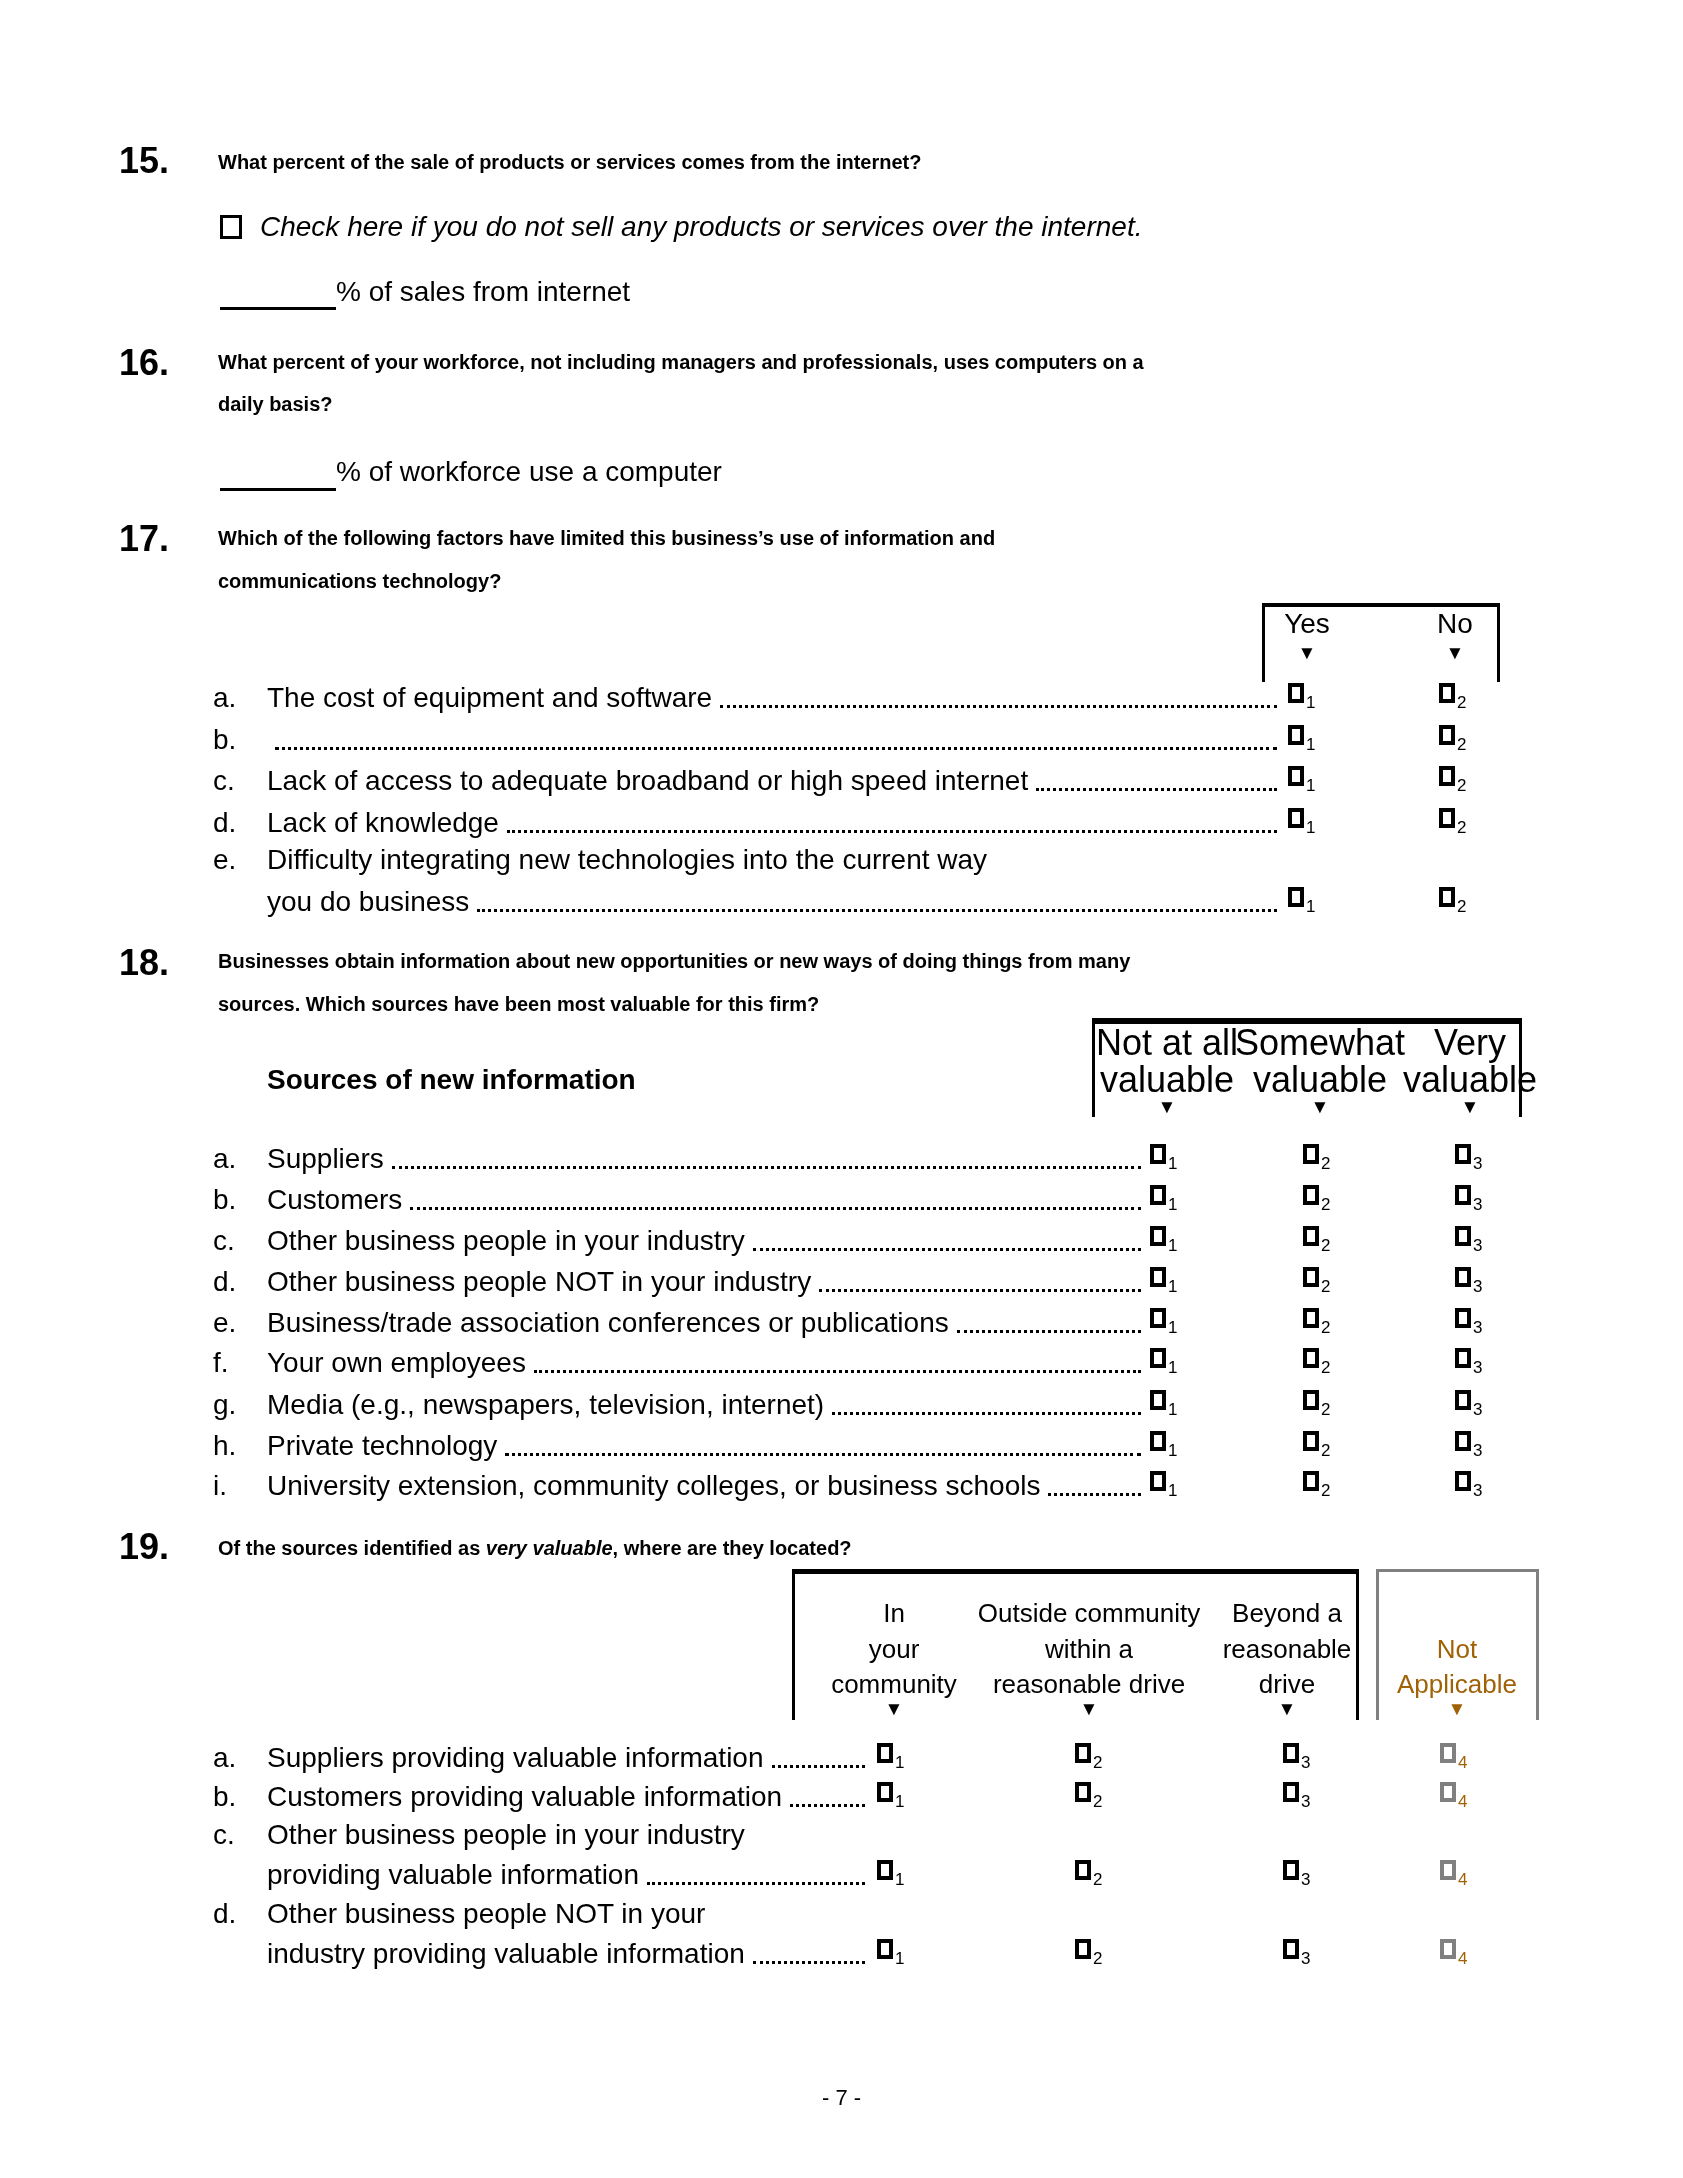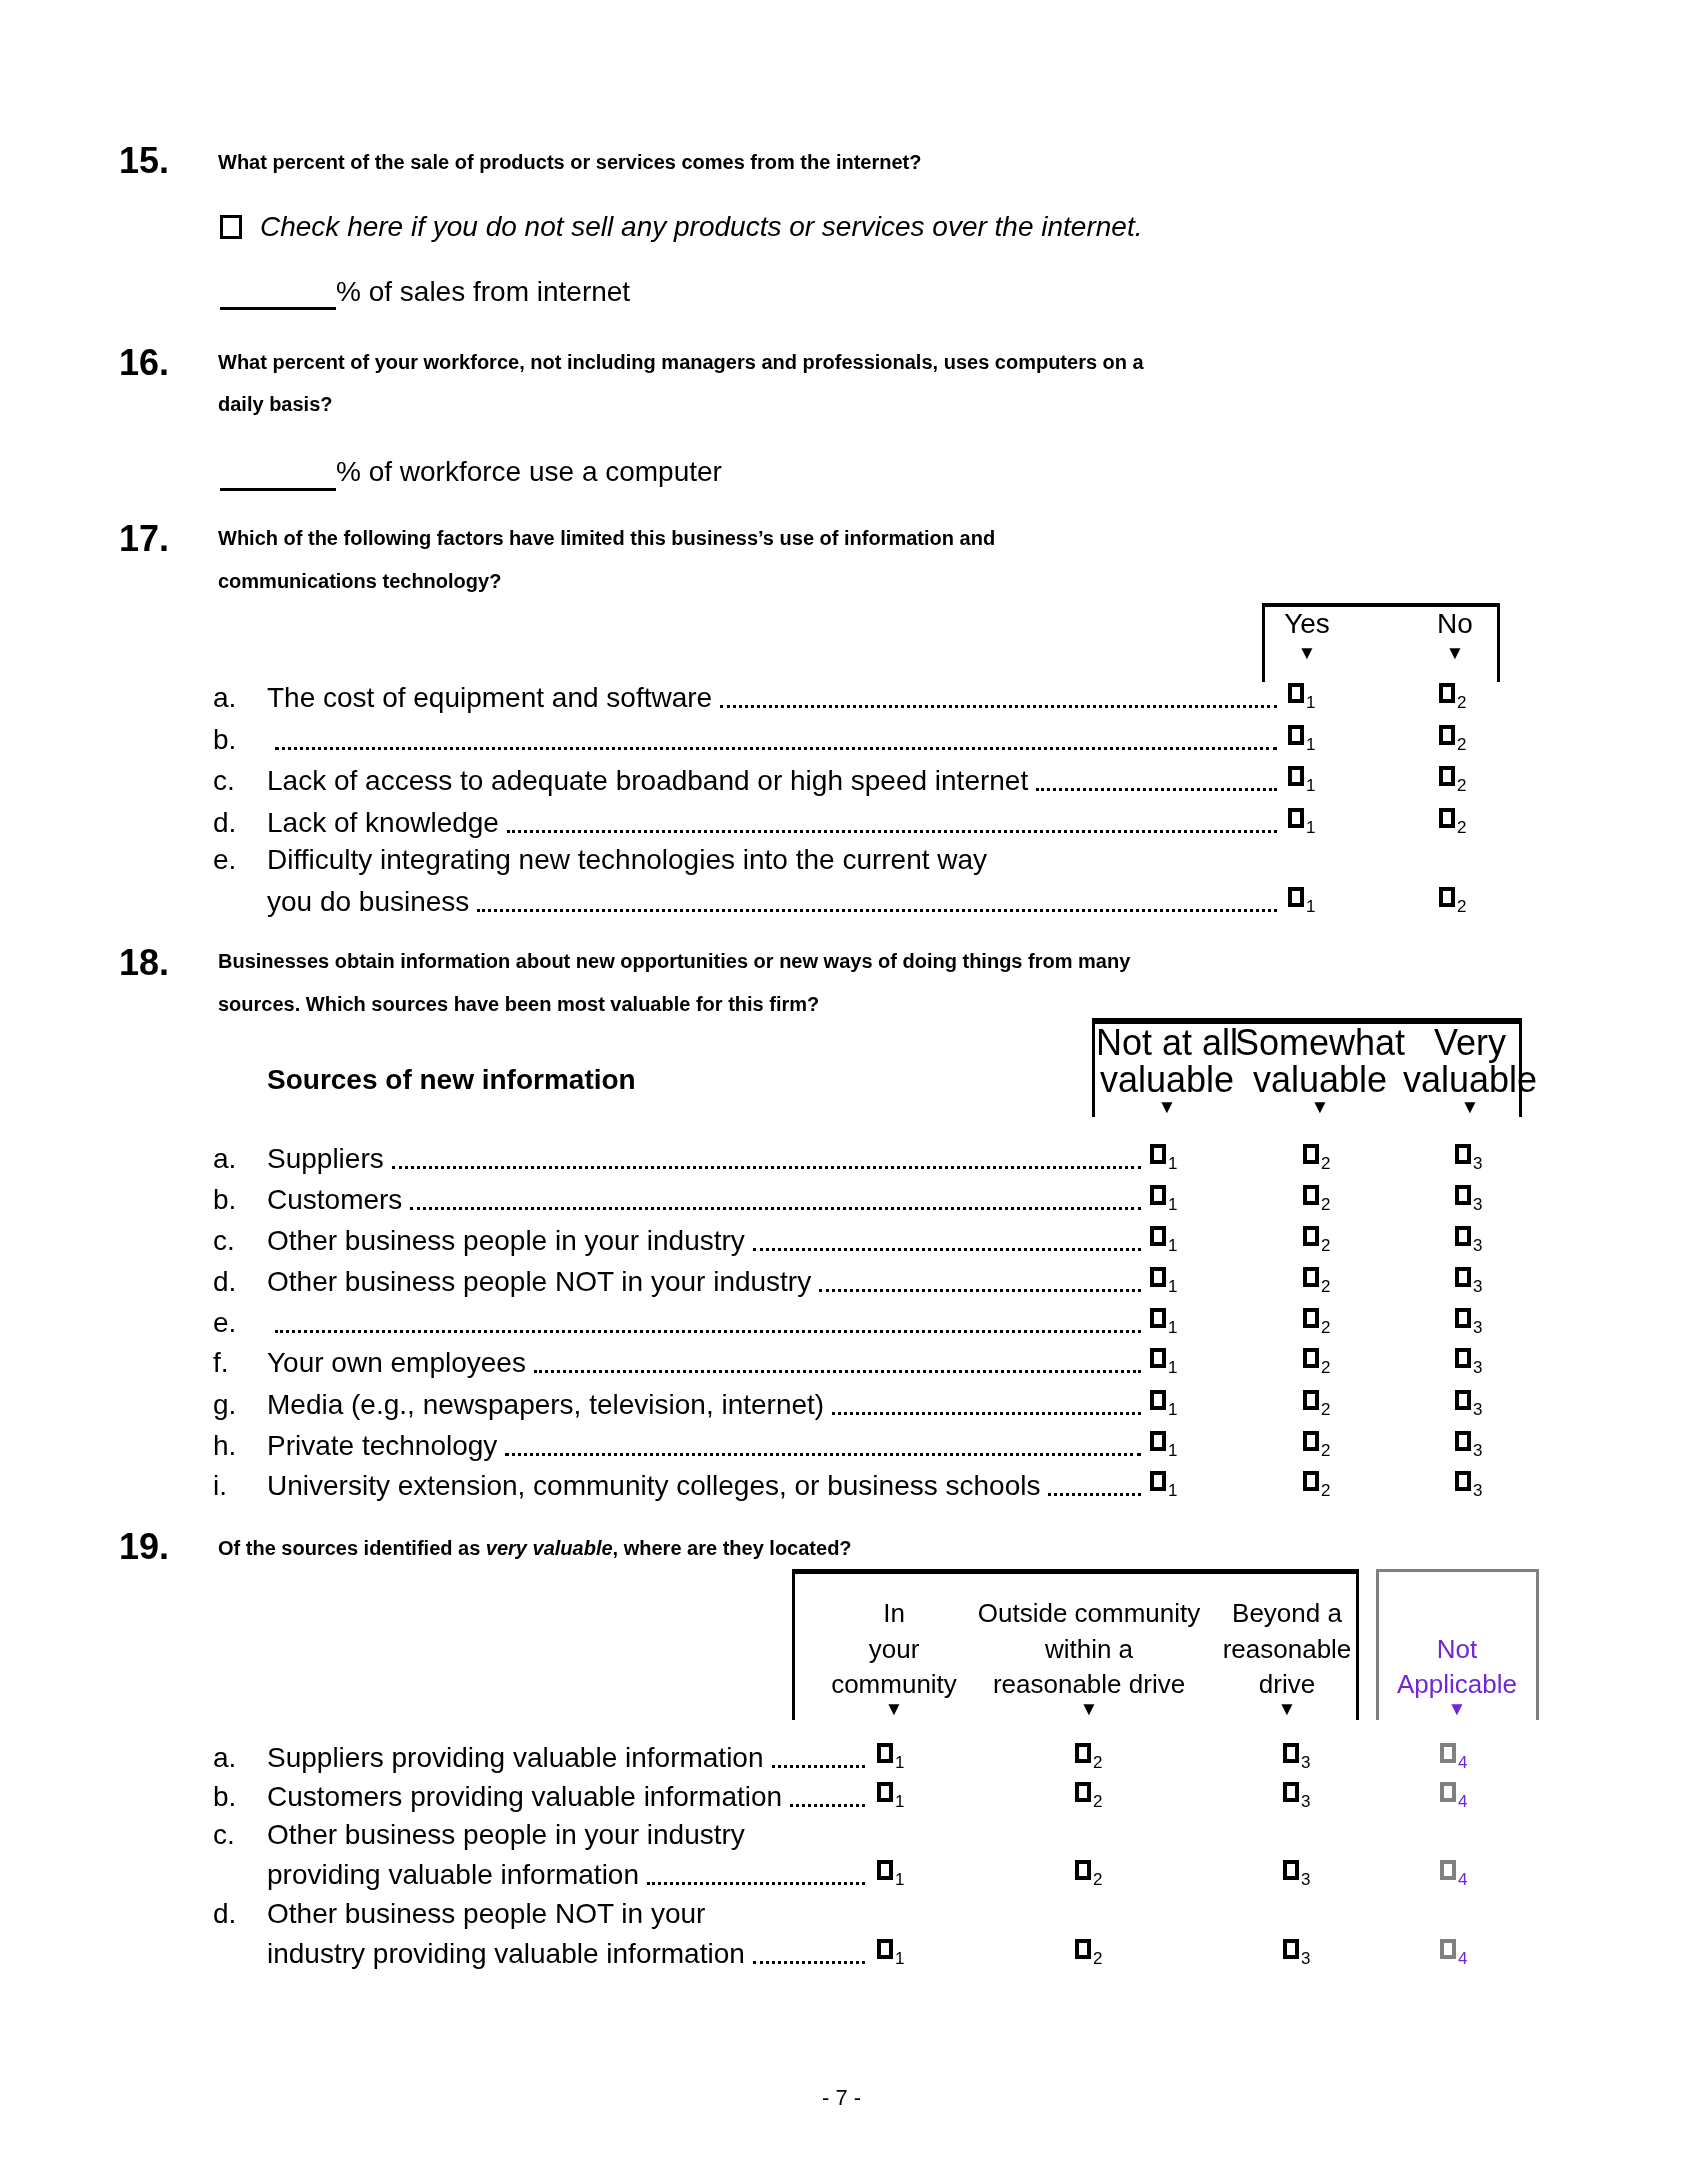--- a/index.html
+++ b/index.html
@@ -16,21 +16,21 @@
   .emph { font-weight:bold; font-style:italic; }
   .blankline { position:absolute; border-top:3px solid #000; width:116px; }
   .cbx { display:inline-block; width:16px; height:20px; border:4px solid #000; background:#fff; }
   .cbx15 { width:22px; height:24px; border:3px solid #000; margin-right:18px; position:relative; top:3px; }
   .row { position:absolute; left:213px; display:flex; align-items:flex-end; font-size:28px; line-height:34px; height:34px; }
   .rletter { flex:none; width:54px; }
   .rtext { flex:none; white-space:nowrap; }
   .leader { flex:1 1 auto; border-bottom:3px dotted #000; margin:0 6px 7px 8px; min-width:10px; }
   .cbg { position:absolute; white-space:nowrap; height:30px; }
   .cbg .sub { display:inline-block; font-size:17px; line-height:1; vertical-align:bottom; position:relative; top:4px; margin-left:2px; }
-  .gray, .gray .sub { color:#6d28d9; }
+  .gray, .gray .sub { color:#a16207; }
   .gray .cbx { border-color:#808080; }
   .hdr { position:absolute; transform:translateX(-50%); font-size:36px; line-height:34px; white-space:nowrap; text-align:center; }
   .hdr19 { font-size:26px; }
   .yn { font-size:28px; }
   .arrow { position:absolute; transform:translateX(-50%); font-size:19px; line-height:19px; }
   .bracket { position:absolute; border-top:4px solid #000; border-left:3px solid #000; border-right:3px solid #000; }
   .bracket18 { border-top-width:6px; }
   .bracket19 { border-top-width:5px; }
   .bracketgray { border-top:3px solid #808080; border-left:3px solid #808080; border-right:3px solid #808080; }
   .srchdr { position:absolute; left:267px; font-size:28px; font-weight:bold; line-height:34px; white-space:nowrap; }
@@ -158,20 +158,21 @@
     <span class="rletter">d.</span>
       <span class="rtext">Other business people NOT in your industry</span>
       <span class="leader"></span>
   </div>
   <span class="cbg" style="left:1150px; top:1267px"><span class="cbx"></span><span class="sub">1</span></span>
   <span class="cbg" style="left:1303px; top:1267px"><span class="cbx"></span><span class="sub">2</span></span>
   <span class="cbg" style="left:1455px; top:1267px"><span class="cbx"></span><span class="sub">3</span></span>
 
   <div class="row" style="top:1306px; width:934px">
     <span class="rletter">e.</span>
+      <span class="rtext">Business/trade association conferences or publications</span>
       <span class="leader"></span>
   </div>
   <span class="cbg" style="left:1150px; top:1308px"><span class="cbx"></span><span class="sub">1</span></span>
   <span class="cbg" style="left:1303px; top:1308px"><span class="cbx"></span><span class="sub">2</span></span>
   <span class="cbg" style="left:1455px; top:1308px"><span class="cbx"></span><span class="sub">3</span></span>
 
   <div class="row" style="top:1346px; width:934px">
     <span class="rletter">f.</span>
       <span class="rtext">Your own employees</span>
       <span class="leader"></span>

